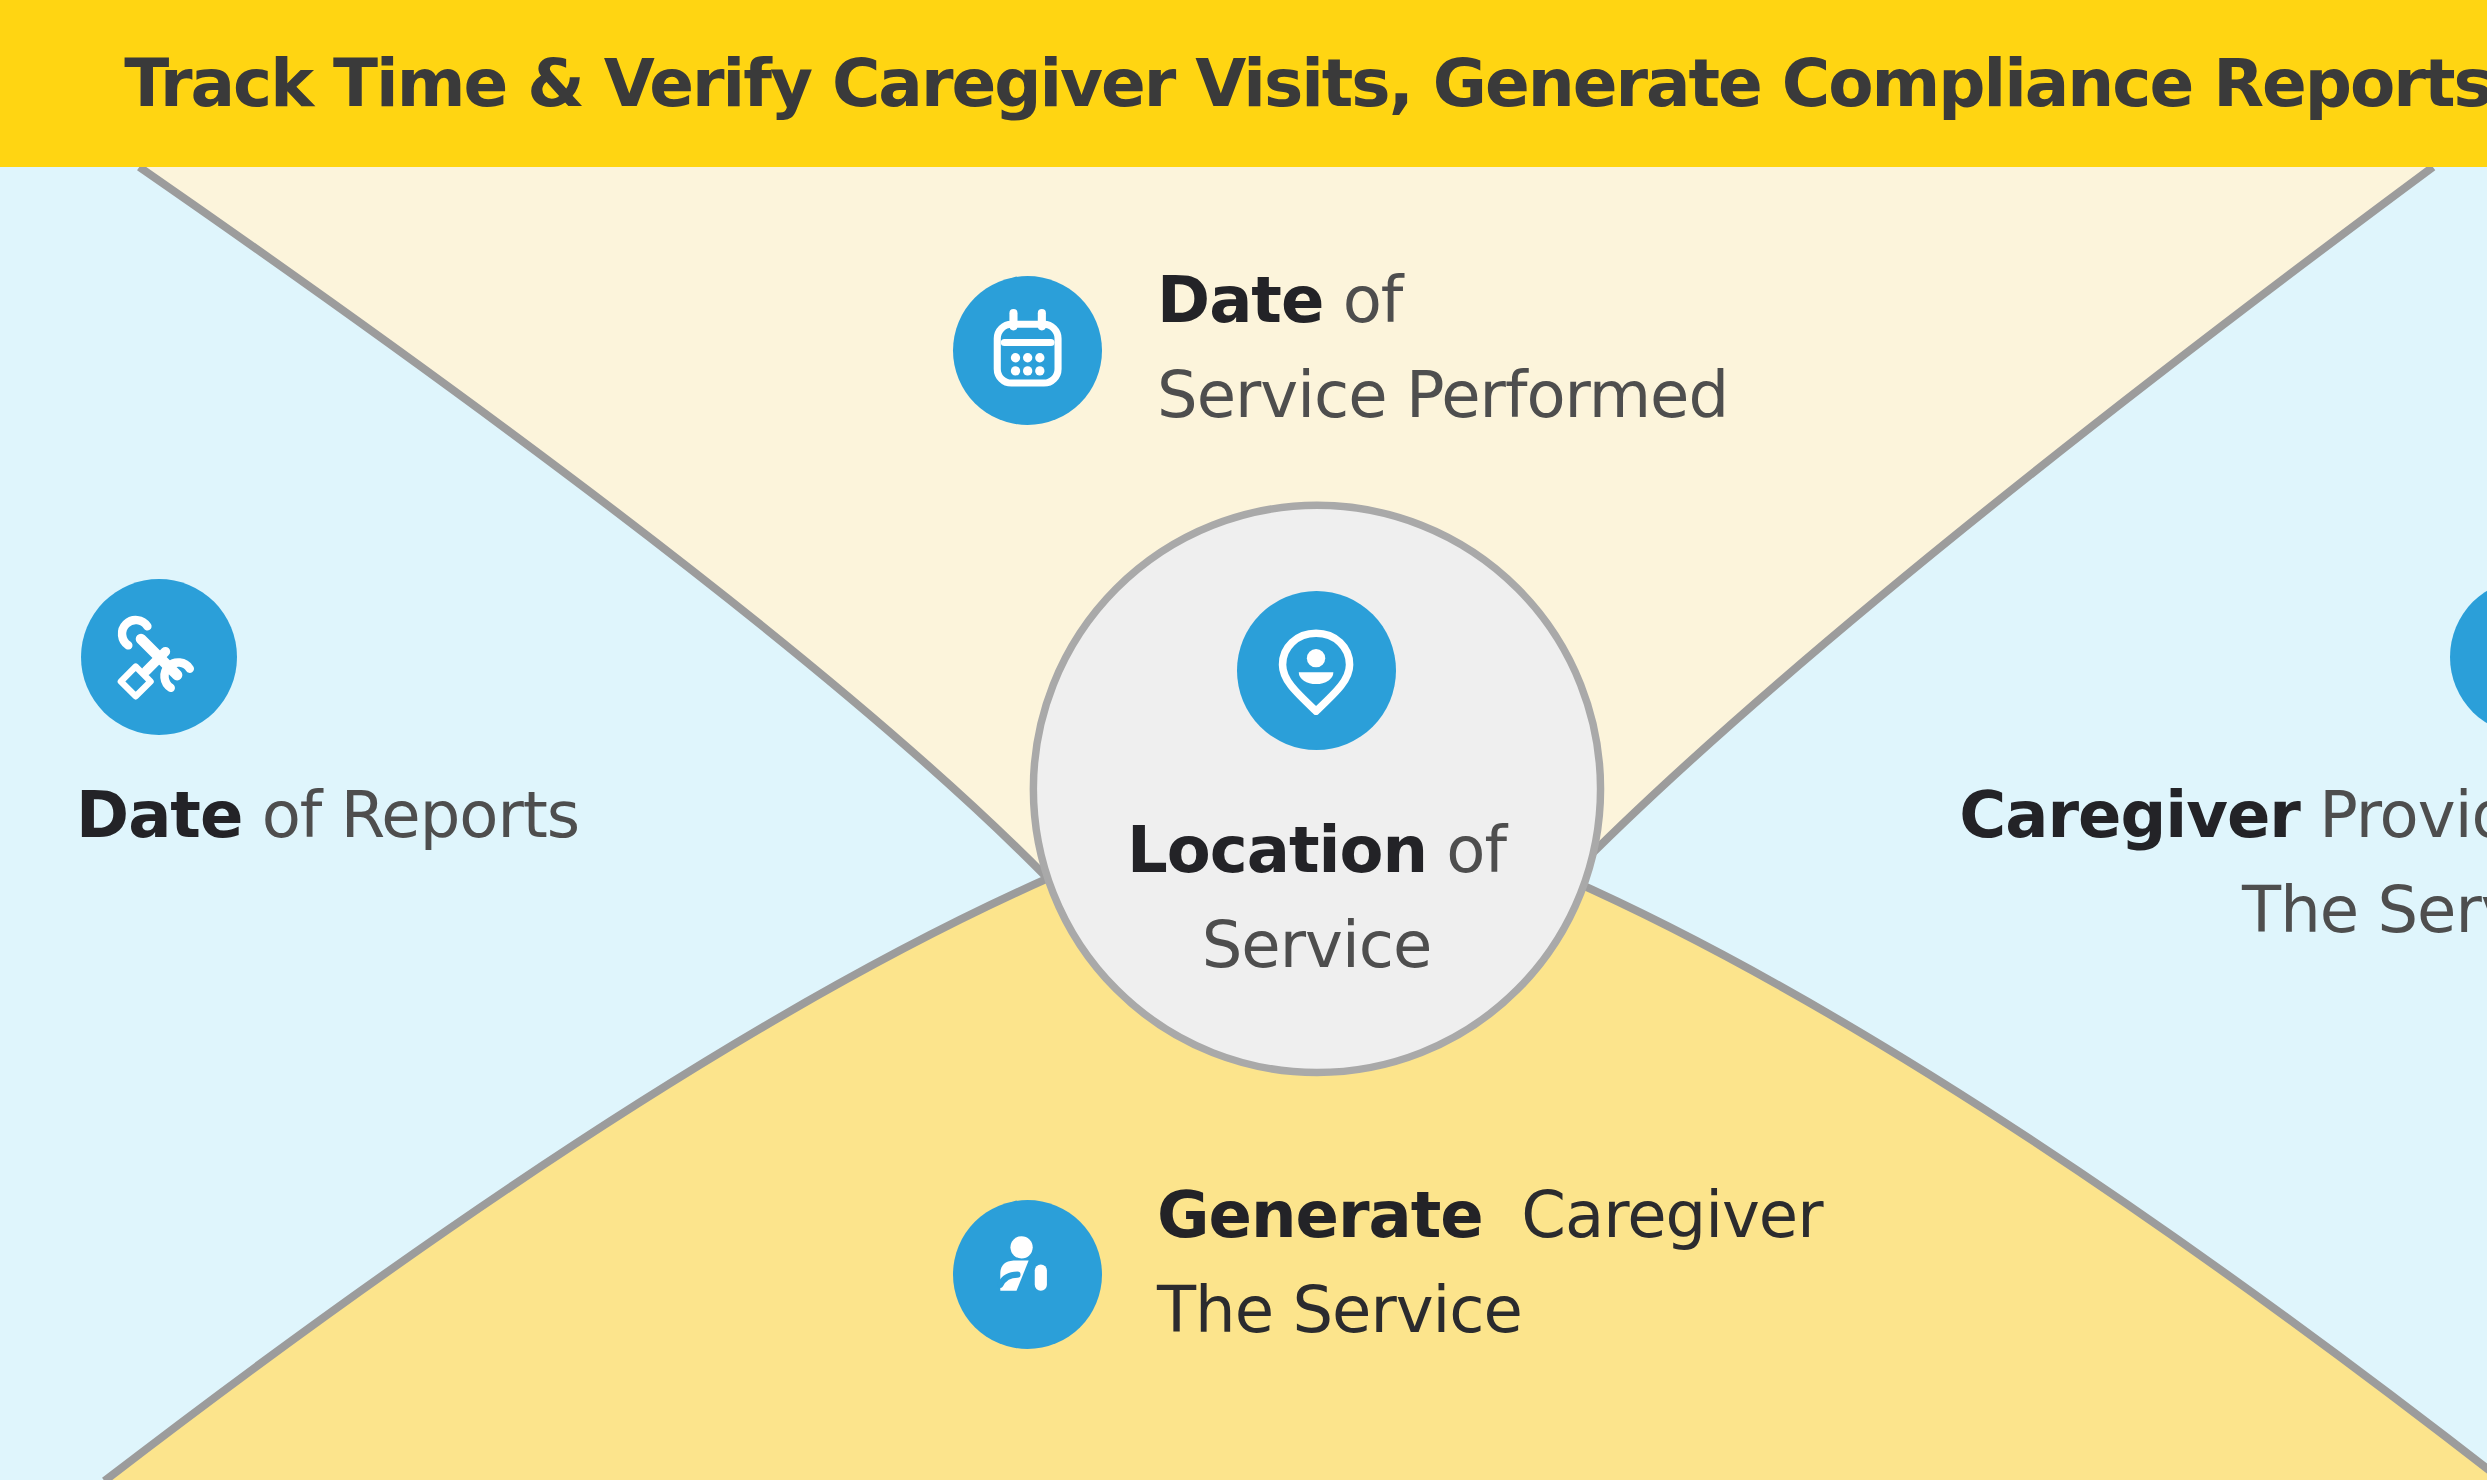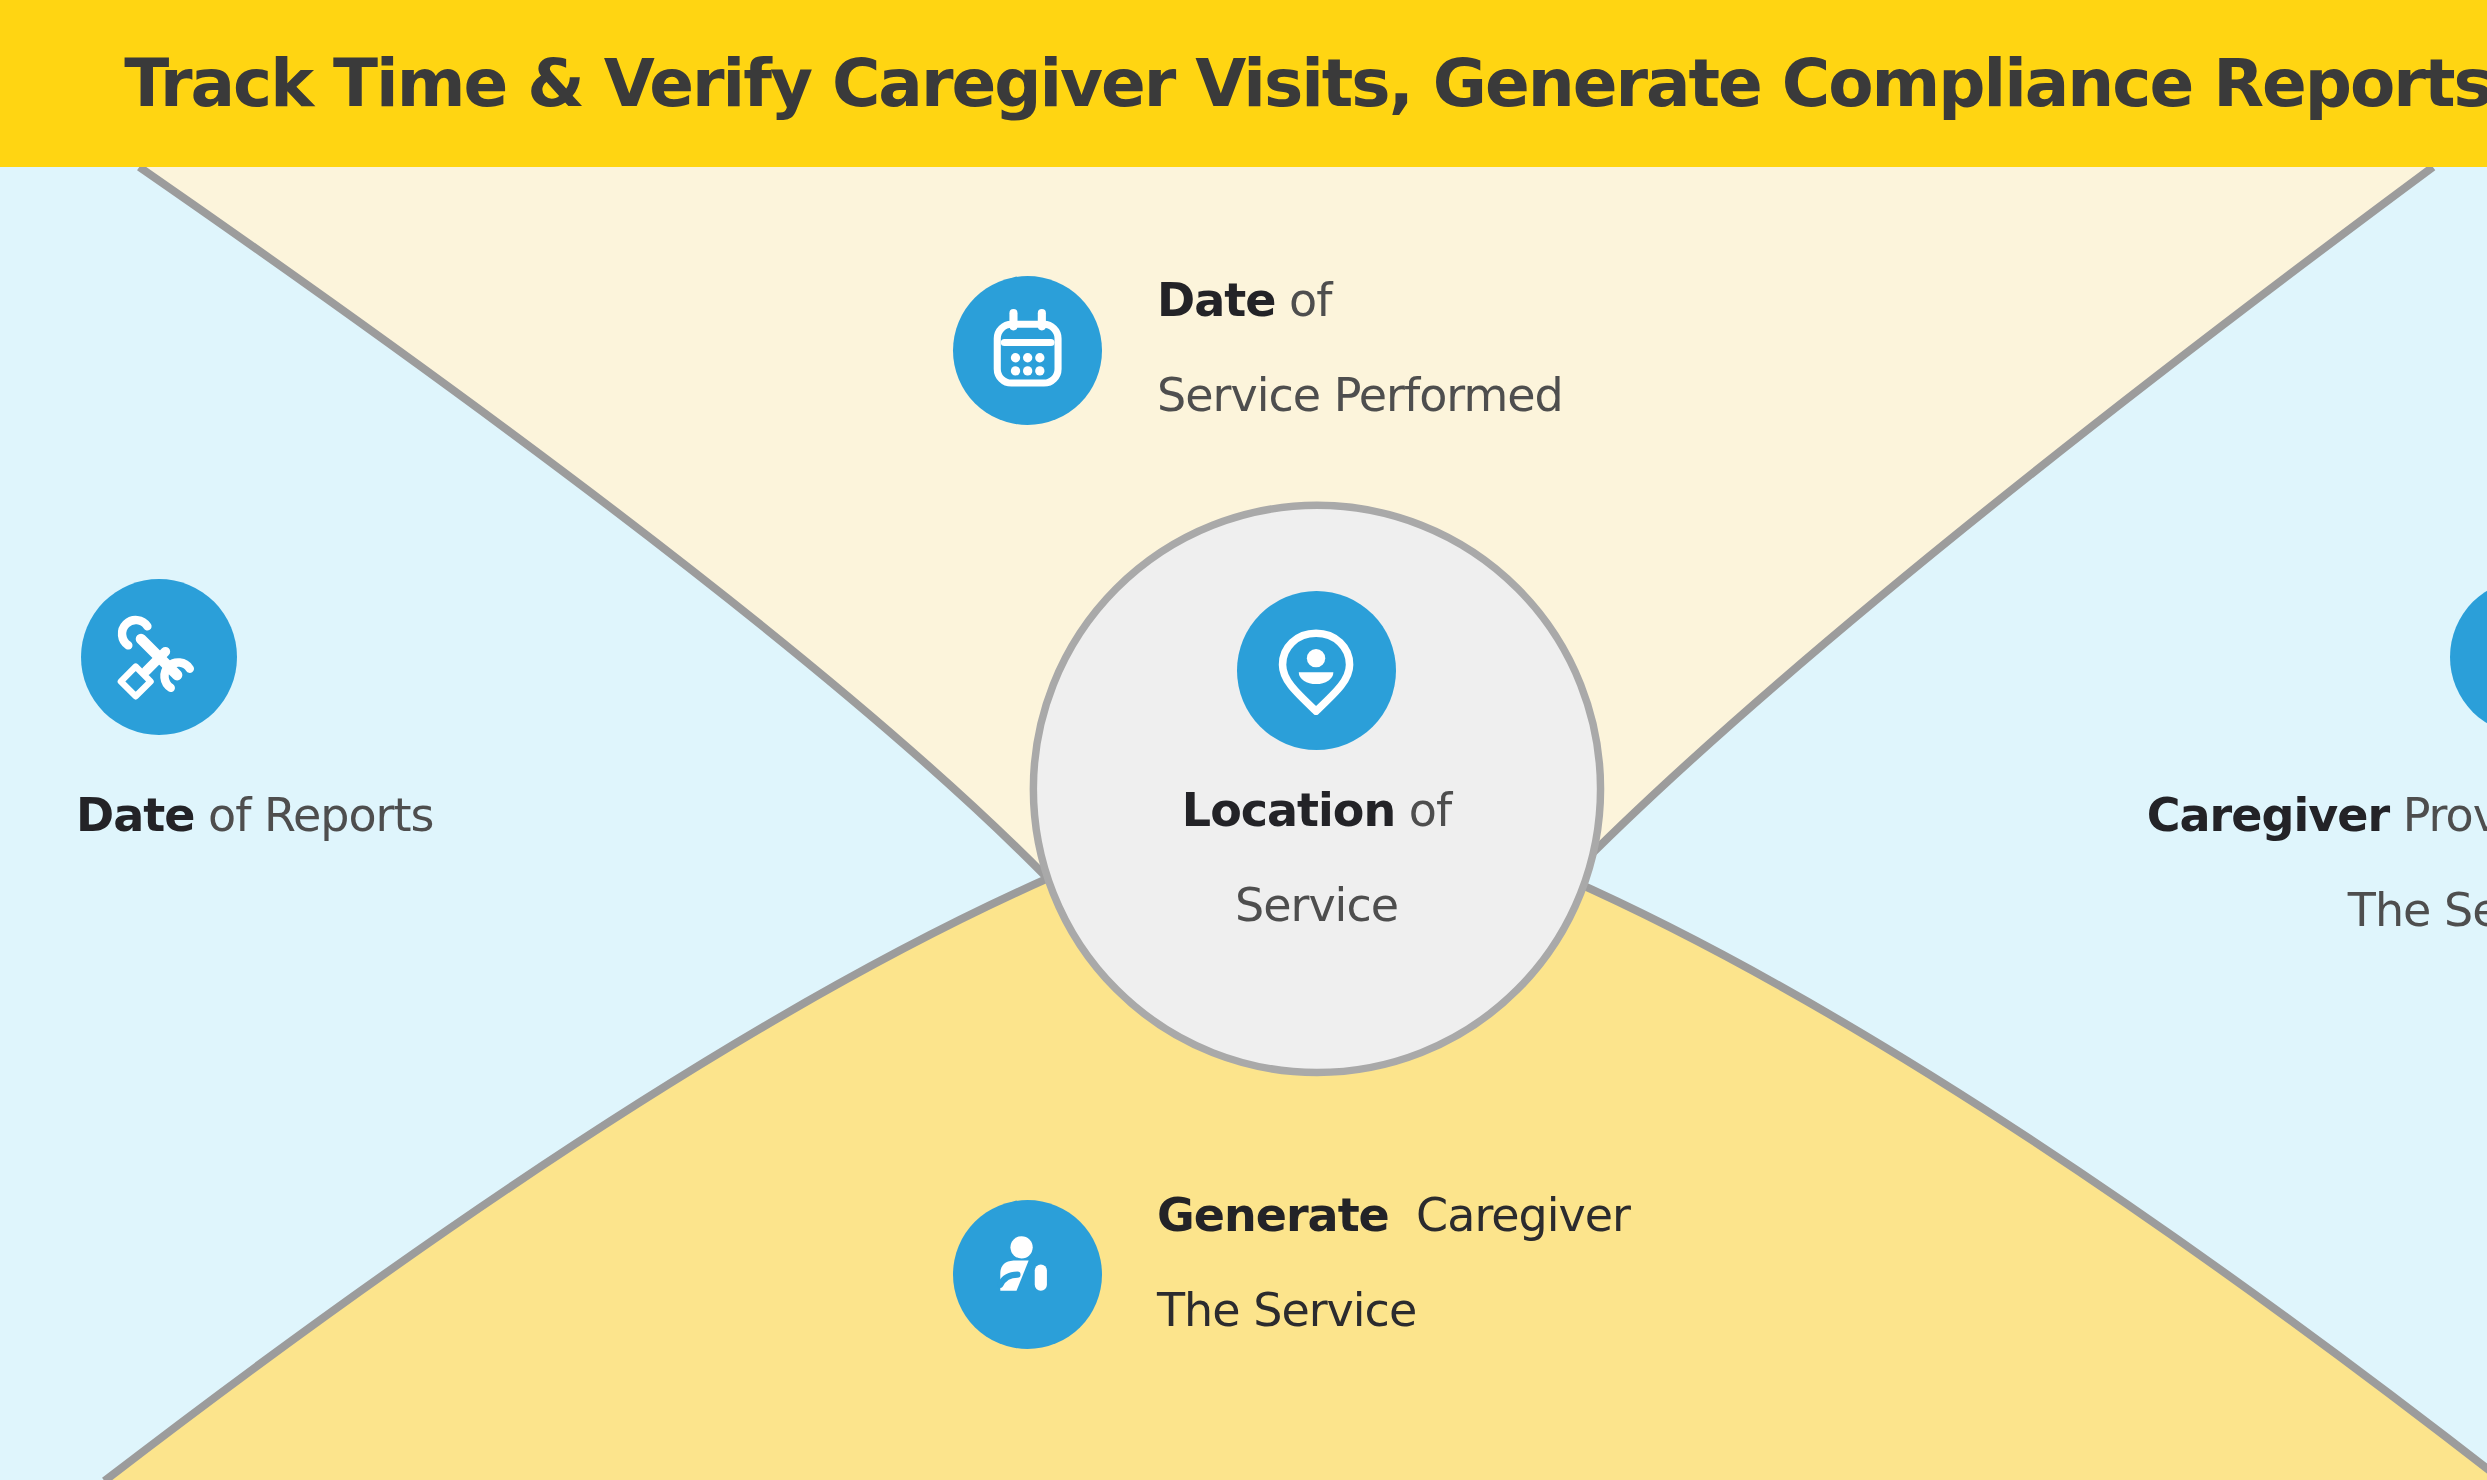--- a/index.html
+++ b/index.html
@@ -38,21 +38,21 @@
     display:flex;align-items:center;justify-content:center;
   }
   .icon-circle svg{width:68%;height:68%;display:block;}
   .g-stroke{fill:none;stroke:var(--white);stroke-linecap:round;stroke-linejoin:round;}
   .g-fill{fill:var(--white);stroke:none;}
   .g-blue{fill:var(--icon-blue);stroke:none;}
   .g-blue-stroke{fill:none;stroke:var(--icon-blue);stroke-linecap:round;}
   
   .t-block{position:absolute;}
   .t-line{
-    display:block;font-size:46px;line-height:95px;letter-spacing:-1px;
+    display:block;font-size:64px;line-height:95px;letter-spacing:-1px;
     color:var(--secondary);font-weight:400;white-space:pre;
   }
   .t-em{font-weight:800;color:var(--em);letter-spacing:-1px;}
   .align-right{text-align:right;}
   .align-center{text-align:center;}
   .dark-secondary .t-line{color:var(--secondary-dark);}
 </style>
 </head>
 <body>
 
@@ -135,17 +135,17 @@
 <div class="t-block align-right" style="right:8px;top:768px;width:1244px;">
   <span class="t-line"><span class="t-em">Caregiver</span><span> Providing</span></span>
   <span class="t-line">The Service</span>
 </div>
 
 <div class="t-block dark-secondary" style="left:1157px;top:1168px;">
   <span class="t-line"><span class="t-em">Generate</span><span>  Caregiver</span></span>
   <span class="t-line">The Service</span>
 </div>
 
-<div class="t-block align-center" style="left:869px;top:763px;width:895px;">
+<div class="t-block align-center" style="left:869px;top:803px;width:895px;">
   <span class="t-line"><span class="t-em">Location</span><span> of</span></span>
   <span class="t-line">Service</span>
 </div>
 
 
 </body></html>

